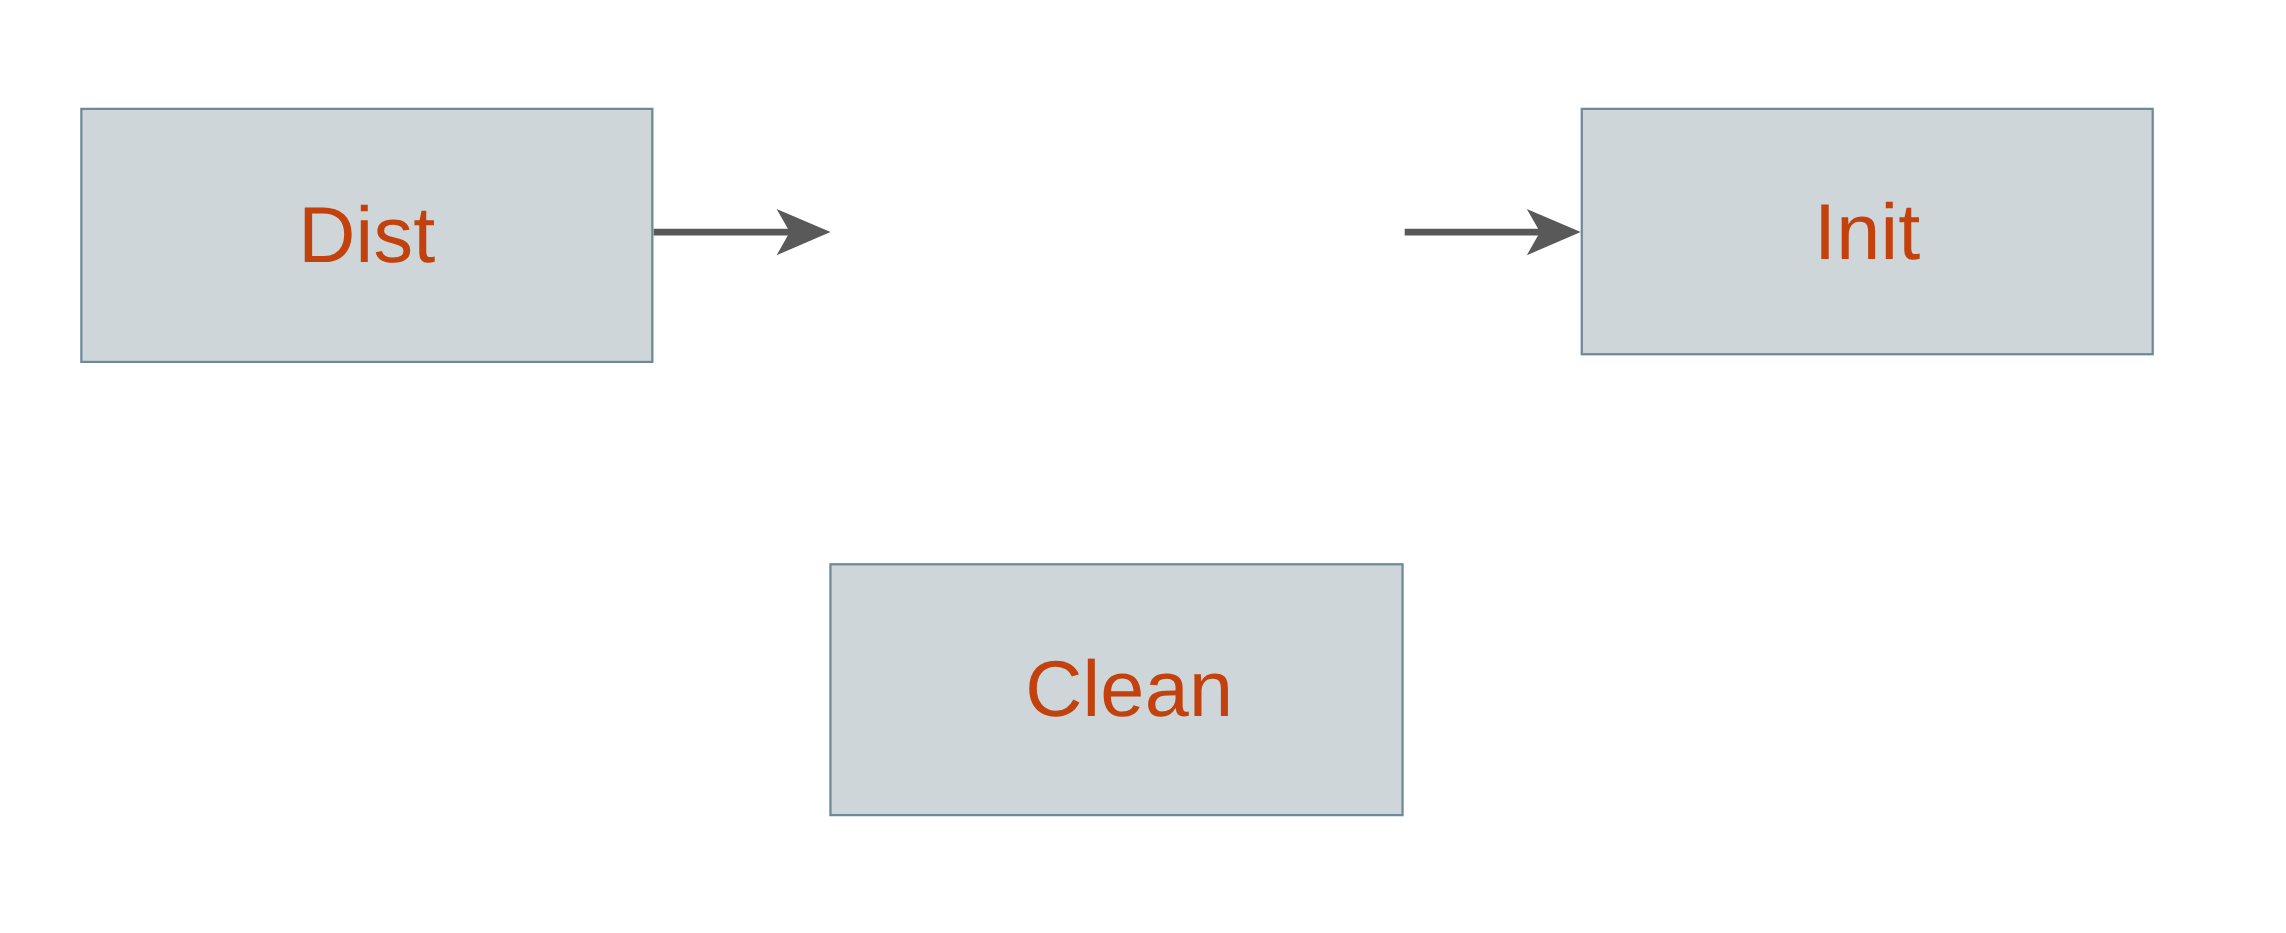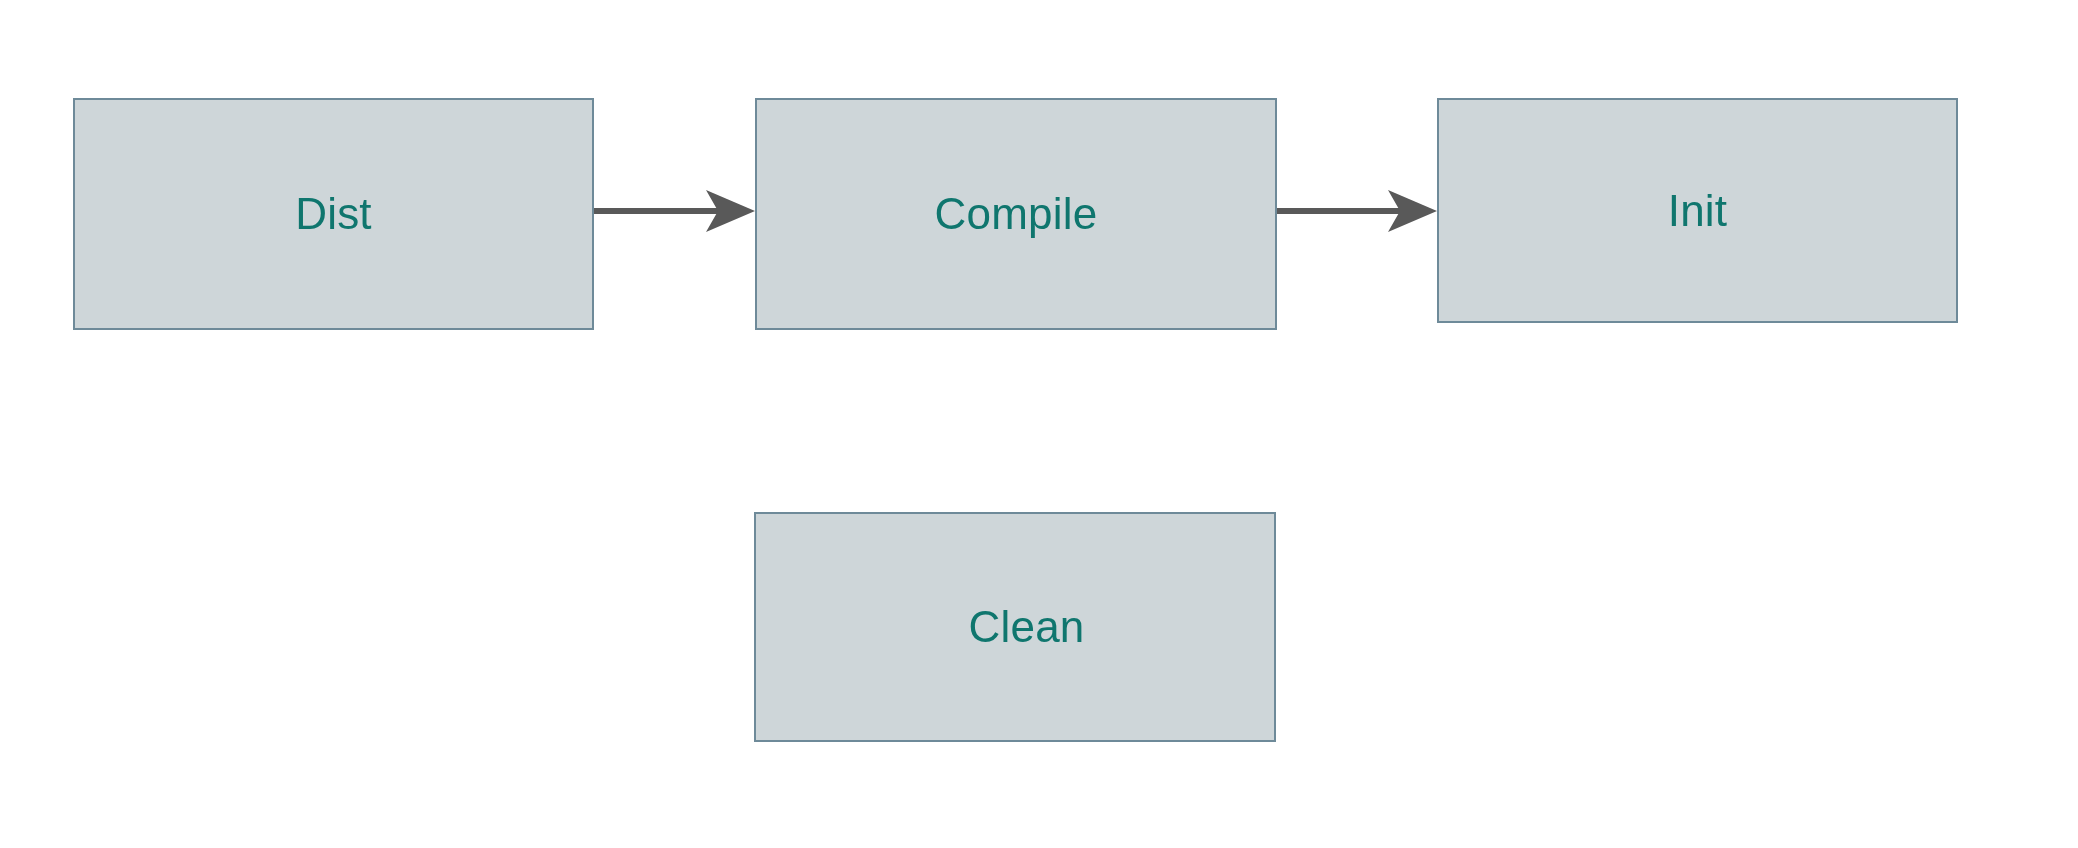--- a/index.html
+++ b/index.html
@@ -23,24 +23,24 @@
     position: absolute;
     box-sizing: border-box;
     background: #ced6d9;
     border: 2px solid #6e8a99;
     display: flex;
     align-items: center;
     justify-content: center;
   }
   .node-label {
     font-family: "Liberation Sans", "DejaVu Sans", sans-serif;
-    font-size: 44px;
+    font-size: 72px;
     font-weight: 400;
     line-height: 1;
-    color: #0f766e;
+    color: #c2410c;
     letter-spacing: 0.2px;
     white-space: nowrap;
     user-select: none;
   }
   .edge {
     position: absolute;
     overflow: visible;
     pointer-events: none;
   }
   .edge-line {
@@ -65,23 +65,20 @@
 
   <svg class="edge" style="left:1277px; top:181px; width:160px; height:60px;" viewBox="0 0 160 60" width="160" height="60">
     <line class="edge-line" x1="0" y1="30" x2="125" y2="30"></line>
     <path class="edge-head" d="M 160 30 L 111 9 L 123 30 L 111 51 Z"></path>
   </svg>
 
   <div class="node" style="left:73px; top:98px; width:521px; height:232px;">
     <span class="node-label">Dist</span>
   </div>
 
-  <div class="node" style="left:755px; top:98px; width:522px; height:232px;">
-    <span class="node-label">Compile</span>
-  </div>
 
   <div class="node" style="left:1437px; top:98px; width:521px; height:225px;">
     <span class="node-label">Init</span>
   </div>
 
   <div class="node" style="left:754px; top:512px; width:522px; height:230px;padding-left:23px;">
     <span class="node-label">Clean</span>
   </div>
 
 </div>

